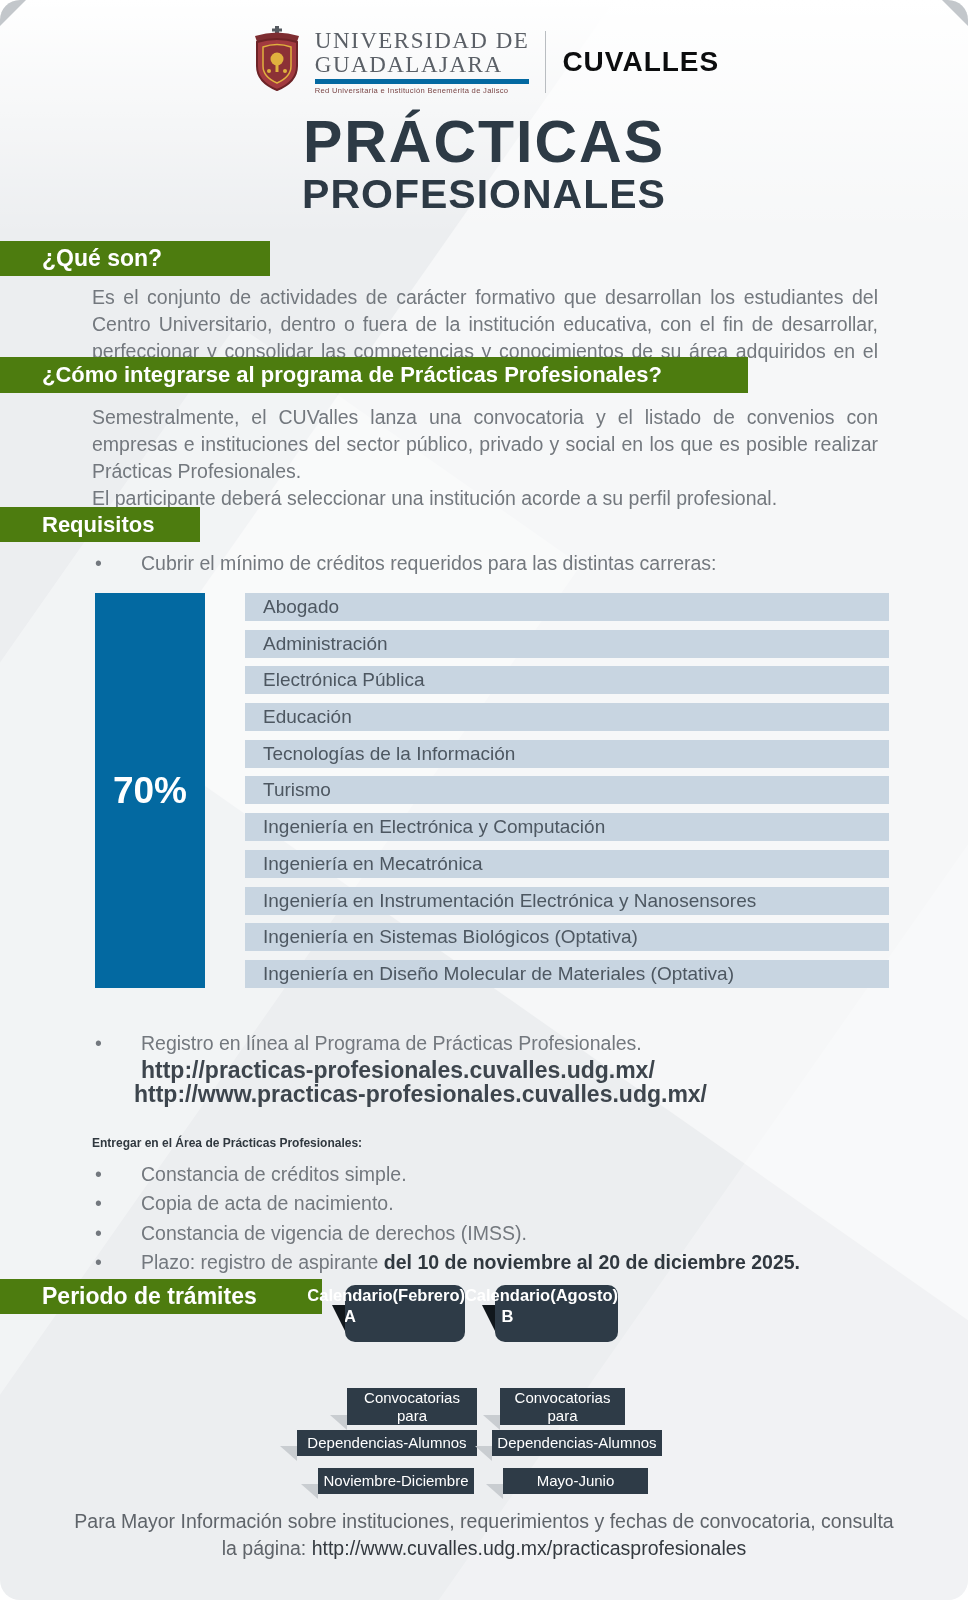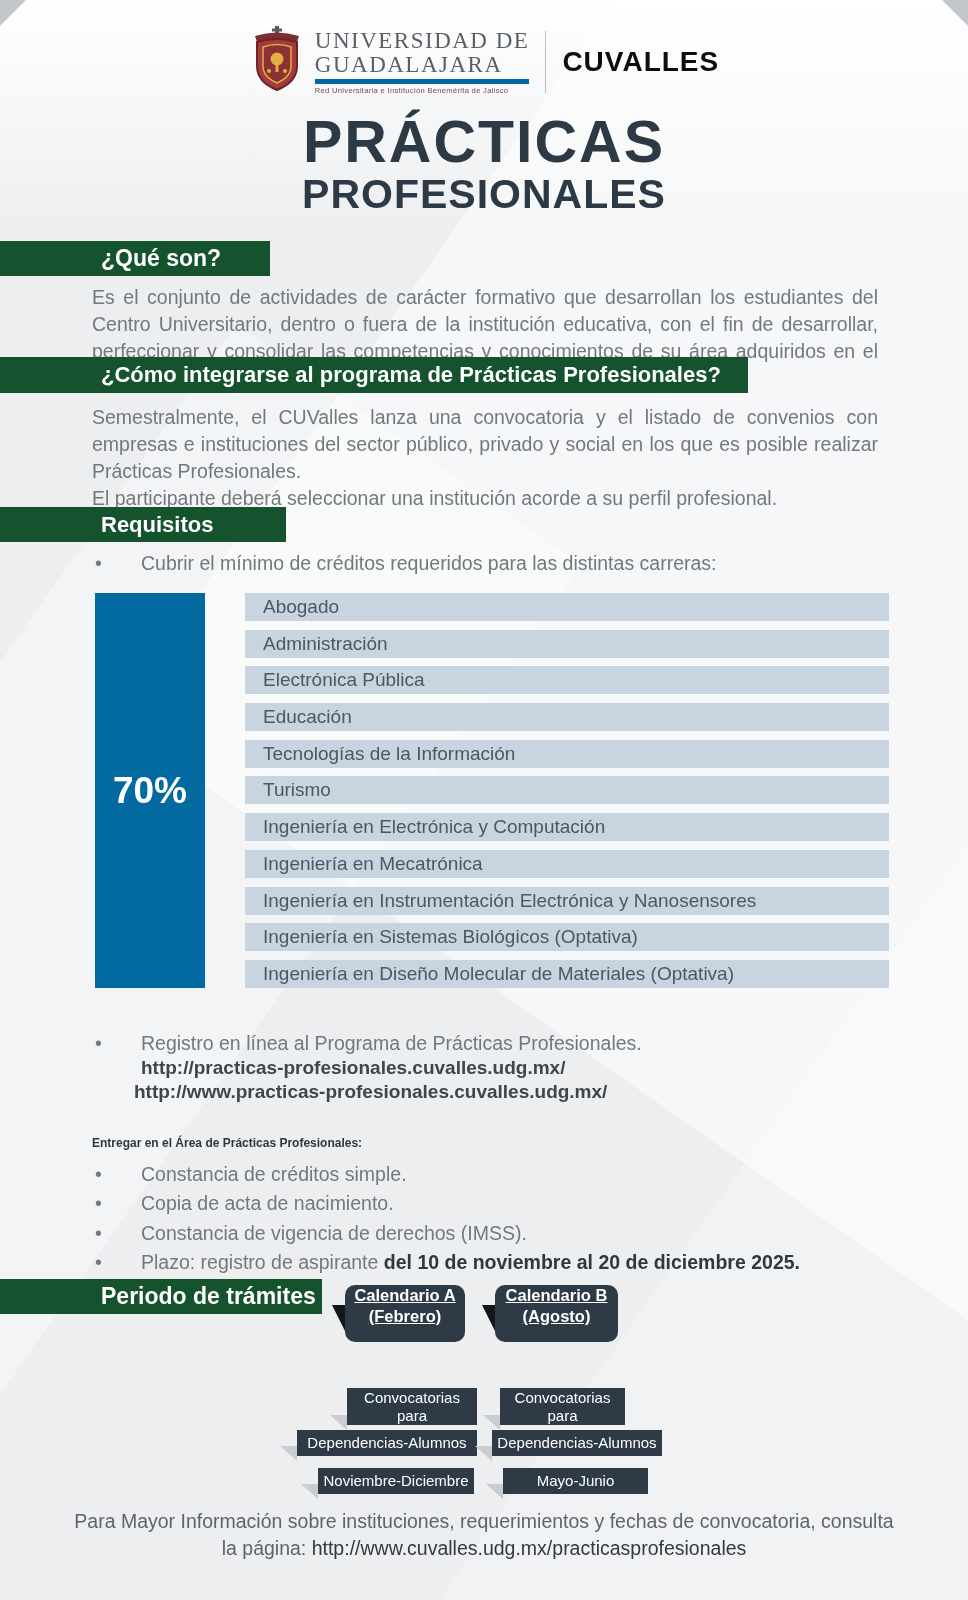--- a/index.html
+++ b/index.html
@@ -1,18 +1,18 @@
 <!DOCTYPE html>
 <html><head>
 <meta charset="utf-8">
 <style>
   html,body{margin:0;padding:0;background:#ffffff;}
   .page{
     position:relative;width:968px;height:1600px;overflow:hidden;
-    background:#eceef0;font-family:"Liberation Sans",sans-serif;
+    background:#eceef0;font-family:"Liberation Sans",sans-serif;border-radius:20px;
     -webkit-font-smoothing:antialiased;
   }
   
   .streak{position:absolute;background:rgba(255,255,255,0.5);pointer-events:none;}
   .streak.s1{width:1100px;height:1600px;top:-420px;left:470px;transform:rotate(35deg);}
   .streak.s2{width:420px;height:1600px;top:300px;left:-260px;transform:rotate(35deg);background:rgba(255,255,255,0.35);}
   .streak.s3{width:500px;height:1200px;top:820px;left:620px;transform:rotate(35deg);background:rgba(255,255,255,0.28);}
   .top-glow{position:absolute;top:0;left:0;right:0;height:235px;background:linear-gradient(#ffffff,rgba(255,255,255,0));pointer-events:none;}
   .corner{position:absolute;width:0;height:0;pointer-events:none;}
   .corner.tl{top:0;left:0;border-top:26px solid #c3c7cb;border-right:26px solid transparent;}
@@ -26,56 +26,56 @@
   .univ-tagline{margin-top:3px;padding-top:2px;border-top:5px solid #0369a1;color:#7a4646;font-size:7.6px;letter-spacing:0.3px;}
   .brand-divider{width:1px;height:62px;background:#b9bdc1;}
   .campus{font-size:28px;font-weight:800;color:#0c0d0e;letter-spacing:1px;}
 
   
   .title{position:absolute;top:112px;left:0;right:0;text-align:center;color:#2d3a45;}
   .title .t1{font-size:59px;font-weight:800;letter-spacing:2px;line-height:1.05;}
   .title .t2{font-size:41px;font-weight:800;letter-spacing:1px;line-height:1.0;}
 
   
-  .bar{position:absolute;left:0;background:#14532d;color:#ffffff;font-weight:700;
-       display:flex;align-items:center;box-sizing:border-box;padding-left:101px;white-space:nowrap;}
+  .bar{position:absolute;left:0;background:#4d7c0f;color:#ffffff;font-weight:700;
+       display:flex;align-items:center;box-sizing:border-box;padding-left:42px;white-space:nowrap;}
   .bar.b1{top:241px;width:270px;height:35px;font-size:23px;}
   .bar.b2{top:357px;width:748px;height:36px;font-size:22px;}
-  .bar.b3{top:507px;width:286px;height:35px;font-size:22px;}
+  .bar.b3{top:507px;width:200px;height:35px;font-size:22px;}
   .bar.b4{top:1279px;width:322px;height:35px;font-size:23px;}
 
   .para{position:absolute;left:92px;width:786px;color:#73787e;font-size:19.5px;line-height:1.38;text-align:justify;}
   .p1{top:284px;}
   .p2{top:404px;}
 
   .bullet-row{display:flex;color:#73787e;font-size:19.5px;line-height:1.3;}
   .bullet-row .dot{width:46px;flex:none;}
   .abs{position:absolute;}
   .br1{left:95px;top:551px;width:782px;}
   .br2{left:95px;top:1031px;width:782px;}
 
   
   .credits-block{position:absolute;left:95px;top:593px;width:110px;height:395px;background:#0369a1;
     color:#ffffff;display:flex;align-items:center;justify-content:center;font-size:37px;font-weight:800;}
   .careers{position:absolute;left:213px;top:593px;width:644px;height:395px;
     display:flex;flex-direction:column;justify-content:space-between;padding-left:32px;}
   .career-row{height:28px;background:#c8d5e1;color:#4d5761;font-size:19px;
     display:flex;align-items:center;padding-left:18px;box-sizing:border-box;}
 
-  .url{position:absolute;font-weight:700;color:#3d454d;font-size:19px;}
+  .url{position:absolute;font-weight:700;color:#3d454d;font-size:23px;}
   .url.u1{left:141px;top:1057px;}
   .url.u2{left:134px;top:1081px;}
 
   .entregar-h{position:absolute;left:92px;top:1136px;font-weight:700;color:#30383f;font-size:12px;}
   .entregar-list{position:absolute;left:95px;top:1162px;width:782px;display:flex;flex-direction:column;gap:4px;}
   .bold-part{font-weight:700;color:#30383f;}
 
   
   .cal-head{position:absolute;background:#2e3b47;border-radius:10px;color:#fff;font-weight:700;
-    font-size:16.5px;text-align:center;display:flex;flex-direction:column;justify-content:flex-start;line-height:1.25;text-decoration:underline;}
+    font-size:16.5px;text-align:center;display:flex;flex-direction:row;justify-content:flex-end;line-height:1.25;}
   .cal-head::before{content:"";position:absolute;left:-13px;top:20px;width:0;height:0;
     border-top:26px solid #11171c;border-left:13px solid transparent;}
   .cal-a{left:345px;top:1285px;width:120px;height:57px;}
   .cal-b{left:495px;top:1285px;width:123px;height:57px;}
 
   .step{position:absolute;background:#2e3b47;color:#fff;display:flex;align-items:center;justify-content:center;
     text-align:center;font-size:15px;line-height:1.15;box-sizing:border-box;padding:2px 4px;}
   .step::before{content:"";position:absolute;left:-17px;bottom:-5px;width:0;height:0;
     border-top:15px solid #c9cdd1;border-left:17px solid transparent;}
   .stA1{left:347px;top:1388px;width:130px;height:37px;}

